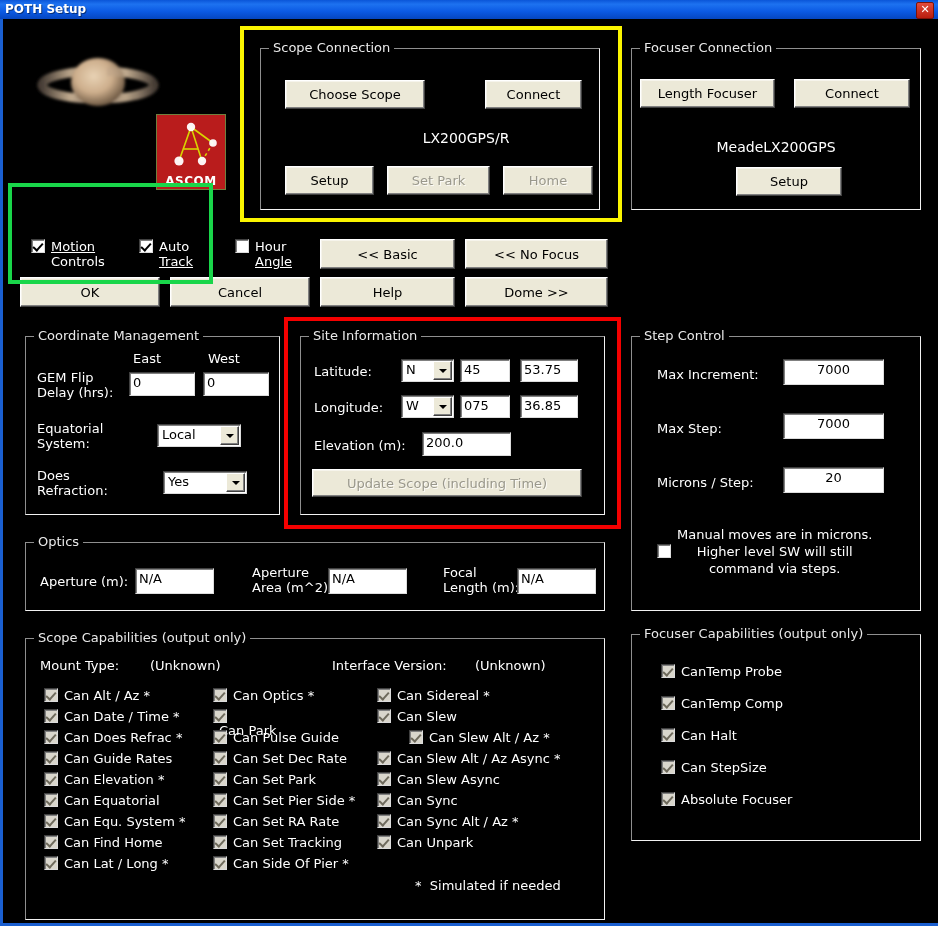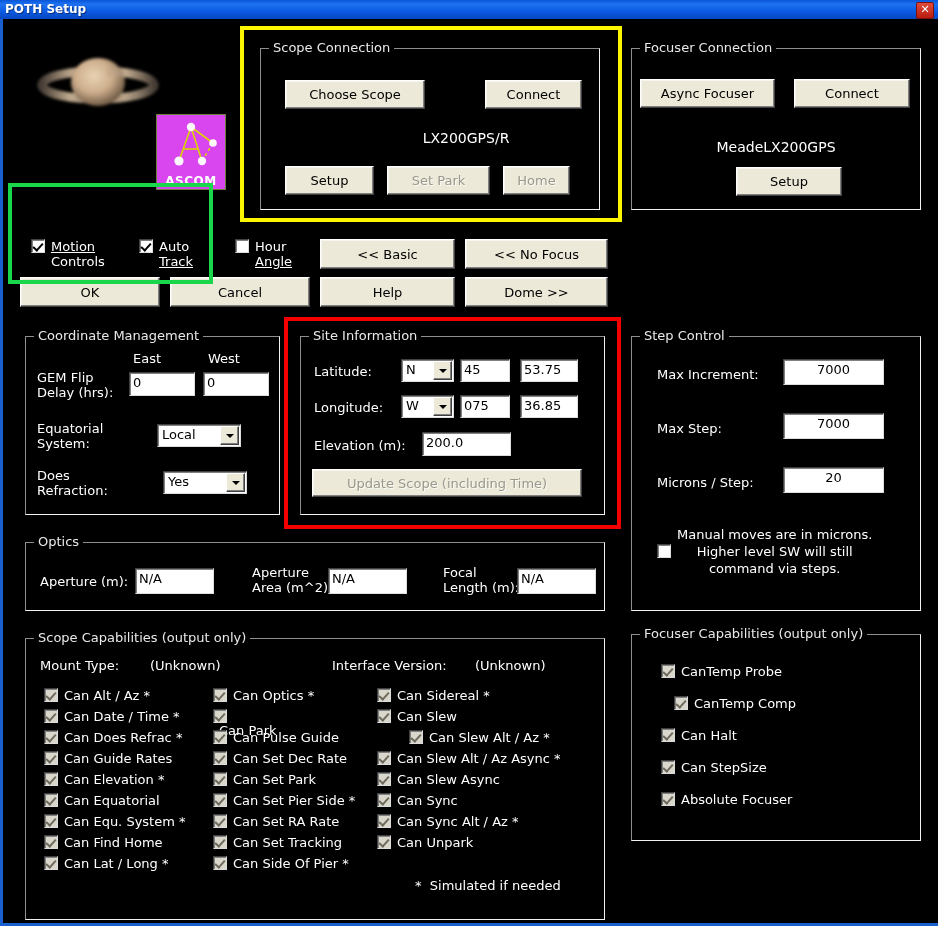--- a/index.html
+++ b/index.html
@@ -115,21 +115,21 @@
     content:"";position:absolute;left:3px;top:1px;width:4px;height:8px;
     border:solid #000;border-width:0 2px 2px 0;transform:rotate(42deg);
   }
   .cbbox.dim.checked:after{border-color:#6e6a5c;}
   .cb .cblabel{margin-left:6px;line-height:15px;font-size:13px;color:#fff;white-space:pre;}
   .cb .cblabel u{text-decoration:underline;}
 
   
   .saturn{position:absolute;}
   .ascom{
-    position:absolute;background:#d946ef;border:1px solid #6f7f3f;
+    position:absolute;background:#b91c1c;border:1px solid #6f7f3f;
     overflow:hidden;
   }
   .ascom .atxt{
     position:absolute;left:0;right:0;bottom:1px;text-align:center;
     font-size:12px;font-weight:bold;color:#fff;letter-spacing:.5px;
   }
 
   
   .hl{position:absolute;box-sizing:border-box;pointer-events:none;z-index:30;}
   .hl-yellow{border:4px solid #fbf500;}
@@ -193,29 +193,29 @@
 
   <div class="group" style="left:260px;top:40px;width:340px;height:170px;">
     <div class="gbox"></div>
     <div class="glabel">Scope Connection</div>
     <div class="ginner">
       <div class="btn" style="left:25px;top:32px;width:140px;height:29px;">Choose Scope</div>
       <div class="btn" style="left:225px;top:32px;width:97px;height:29px;">Connect</div>
       <div class="lbl" style="left:0;top:83px;width:412px;text-align:center;font-size:14px;">LX200GPS/R</div>
       <div class="btn" style="left:25px;top:118px;width:89px;height:29px;">Setup</div>
       <div class="btn disabled" style="left:127px;top:118px;width:103px;height:29px;">Set Park</div>
-      <div class="btn disabled" style="left:243px;top:118px;width:67px;height:29px;">Home</div>
+      <div class="btn disabled" style="left:243px;top:118px;width:90px;height:29px;">Home</div>
     </div>
   </div>
 
   <div class="group" style="left:631px;top:40px;width:290px;height:170px;">
     <div class="gbox"></div>
     <div class="glabel">Focuser Connection</div>
     <div class="ginner">
-      <div class="btn" style="left:9px;top:31px;width:135px;height:29px;">Async Focuser</div>
+      <div class="btn" style="left:9px;top:31px;width:135px;height:29px;">Length Focuser</div>
       <div class="btn" style="left:163px;top:31px;width:116px;height:29px;">Connect</div>
       <div class="lbl" style="left:0;top:92px;width:290px;text-align:center;font-size:14px;">MeadeLX200GPS</div>
       <div class="btn" style="left:105px;top:119px;width:106px;height:29px;">Setup</div>
     </div>
   </div>
 
   <div class="cb" style="left:31px;top:239px;">
     <span class="cbbox checked"></span>
     <span class="cblabel"><u>Motion</u><br><span>Controls</span></span>
   </div>
@@ -474,21 +474,21 @@
 
   <div class="group" style="left:631px;top:626px;width:290px;height:215px;">
     <div class="gbox"></div>
     <div class="glabel">Focuser Capabilities (output only)</div>
     <div class="ginner">
       <div style="position:absolute;left:30px;top:30px;width:240px;">
           <div class="cb" style="position: absolute; left: 0px; top: 0px;">
             <span class="cbbox dim checked"></span>
             <span class="cblabel">CanTemp Probe</span>
           </div>
-          <div class="cb" style="position: absolute; left: 13px; top: 32px; justify-content: flex-end;">
+          <div class="cb" style="position: absolute; left: 0px; top: 32px; justify-content: flex-end;">
             <span class="cbbox dim checked"></span>
             <span class="cblabel">CanTemp Comp</span>
           </div>
           <div class="cb" style="position: absolute; left: 0px; top: 64px;">
             <span class="cbbox dim checked"></span>
             <span class="cblabel">Can Halt</span>
           </div>
           <div class="cb" style="position: absolute; left: 0px; top: 96px;">
             <span class="cbbox dim checked"></span>
             <span class="cblabel">Can StepSize</span>

